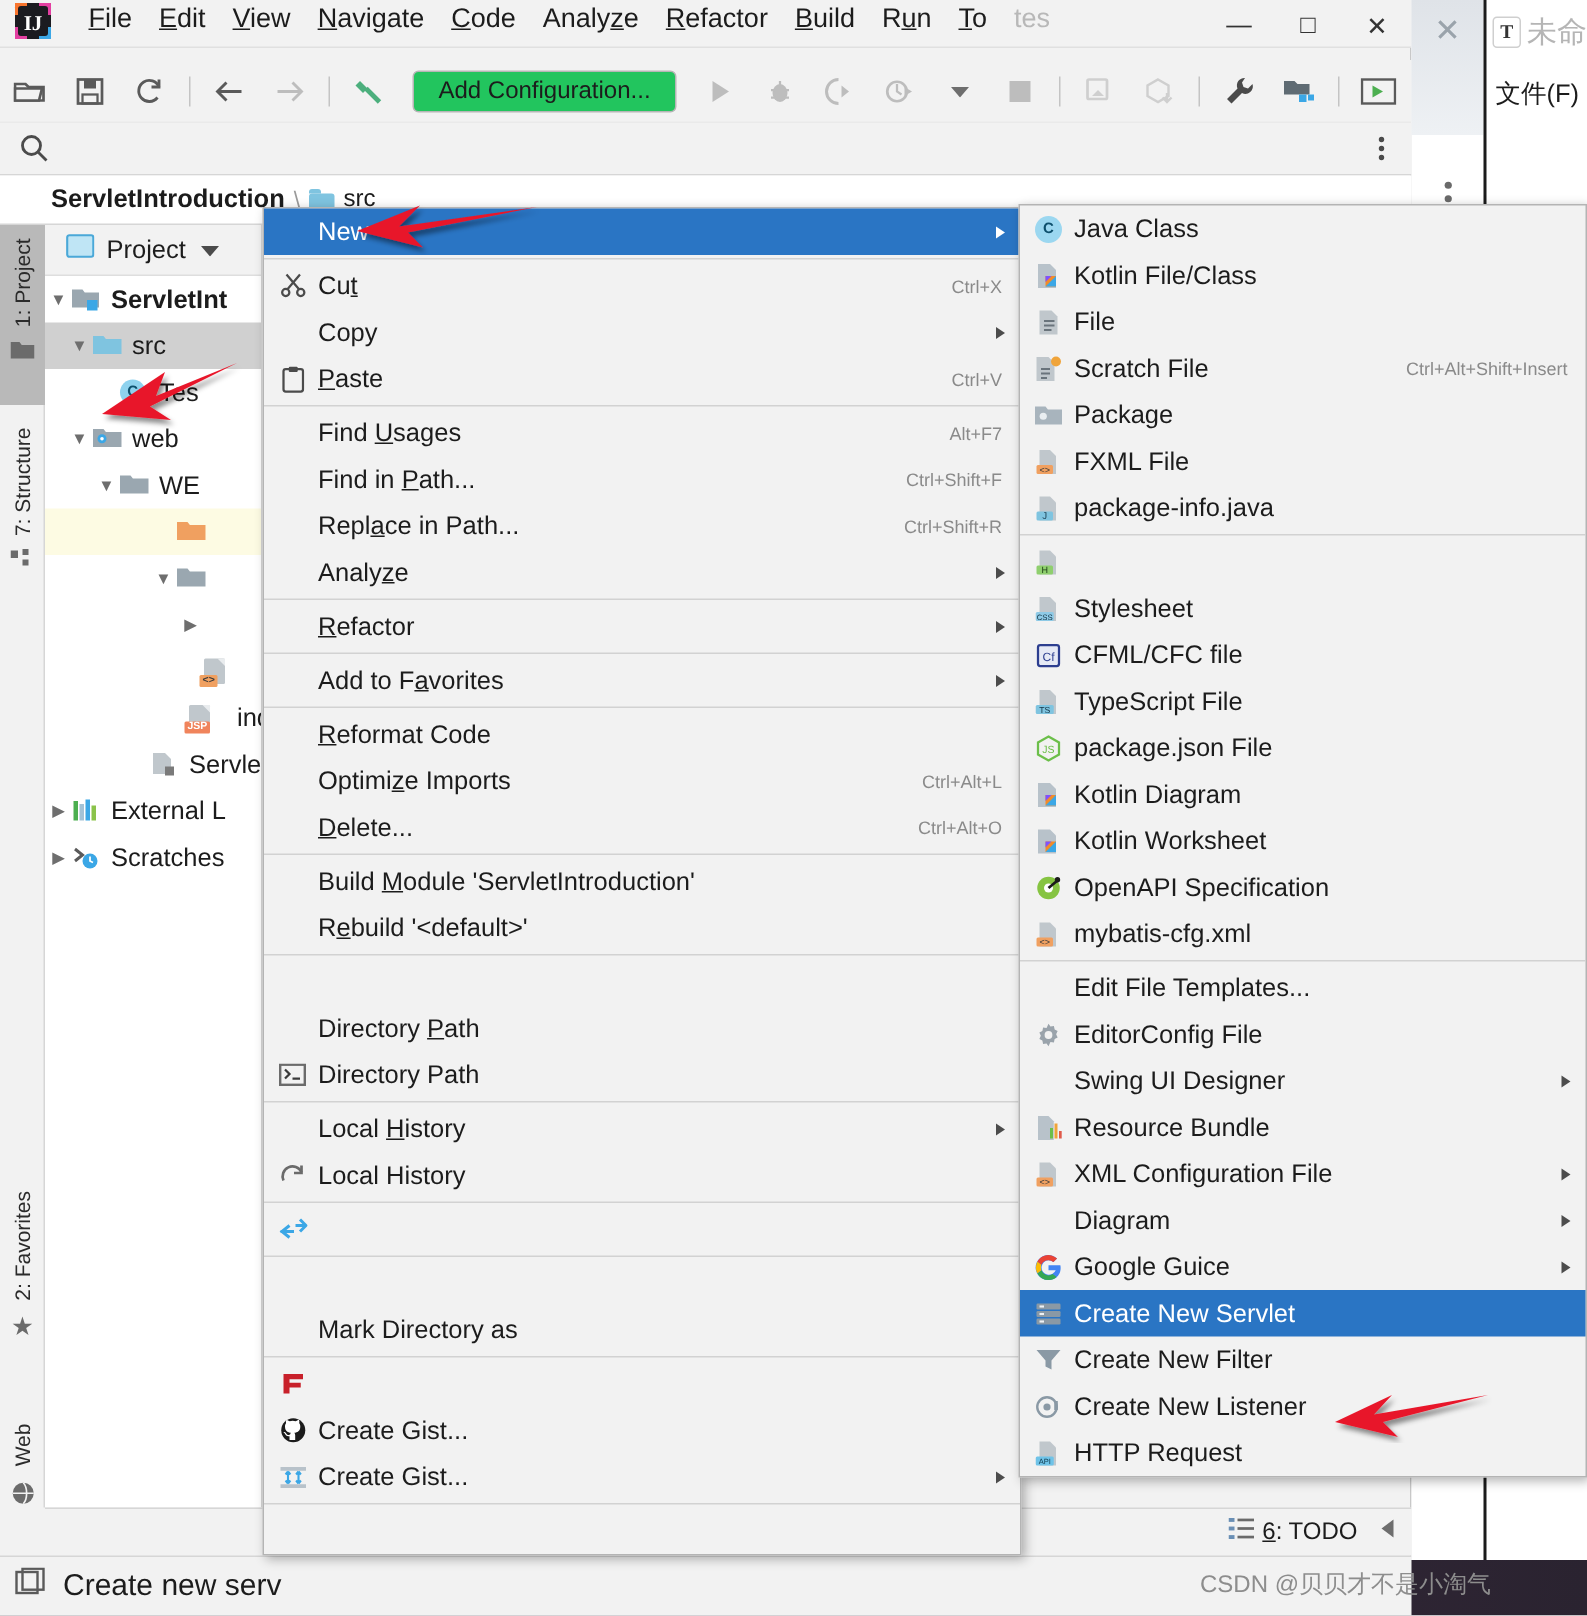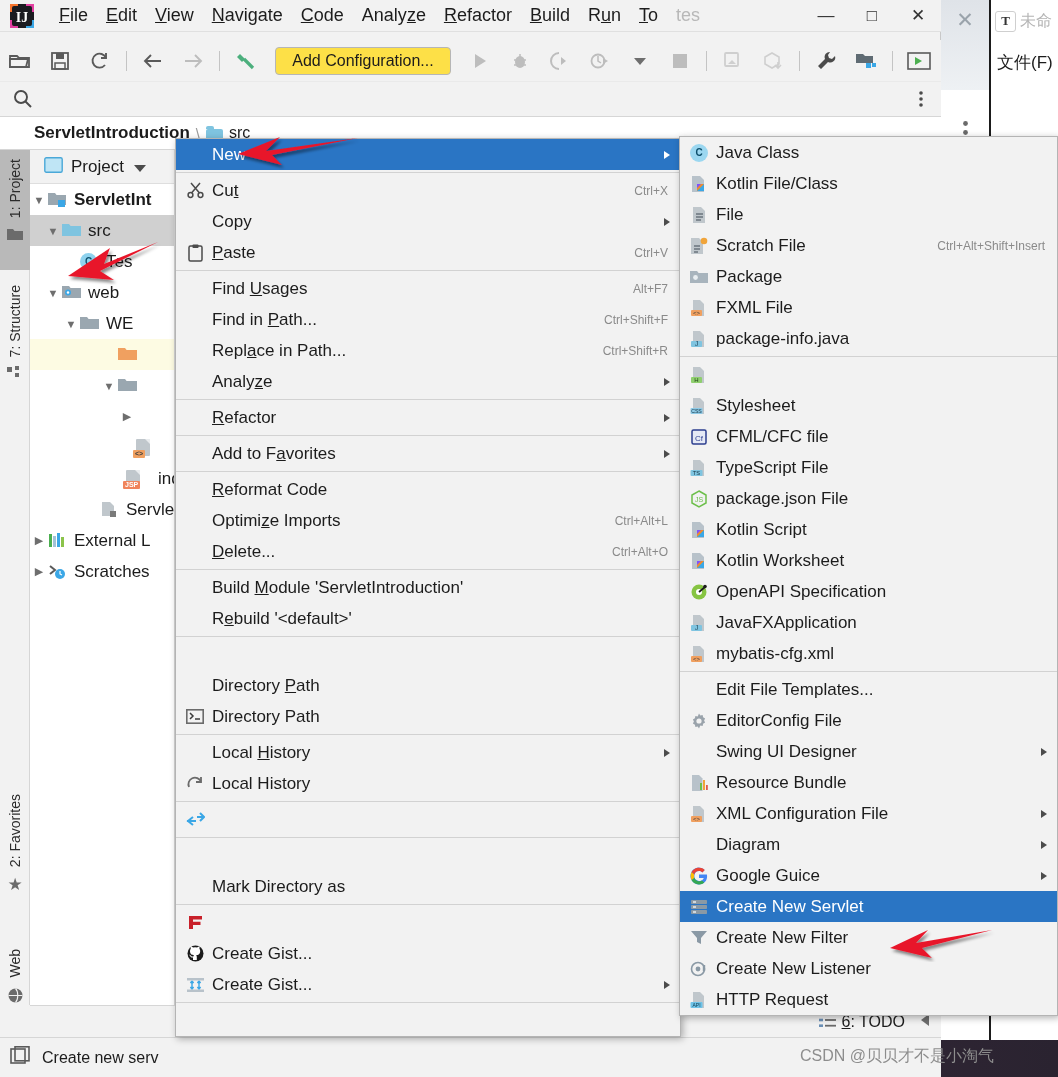--- a/index.html
+++ b/index.html
@@ -22,21 +22,21 @@
     width: 941px; height: 1040px;
     background: #f2f2f2;
     border-right: 1px solid #c8c8c8;
   }
 
   
   #menubar {
     position: absolute; left: 0; top: 0;
     width: 941px; height: 32px;
     background: #f2f2f2;
-    display: flex; align-items: center;
+    display: flex; align-items: flex-start;
     border-bottom: 1px solid #e0e0e0;
   }
   #app-logo {
     width: 28px; height: 28px; margin-left: 8px; margin-right: 14px;
     position: relative; flex: 0 0 auto;
   }
   .menu-item {
     font-size: 18px; color: #1c1c1c; padding: 2px 9px;
     white-space: nowrap; cursor: default;
   }
@@ -60,21 +60,21 @@
   }
   .tb-icon {
     width: 30px; height: 30px; margin: 0 5px;
     display: flex; align-items: center; justify-content: center;
     color: #5a5a5a;
   }
   .tb-sep {
     width: 1px; height: 20px; background: #c4c4c4; margin: 0 6px;
   }
   #add-config {
-    height: 28px; min-width: 176px; background: #fde047;
+    height: 28px; min-width: 176px; background: #22c55e;
     border: 1px solid #b6b6b6; border-radius: 4px;
     display: flex; align-items: center; justify-content: center;
     font-size: 16px; color: #1c1c1c; margin: 0 9px; padding: 0 10px; text-align: center;
   }
 
   
   #searchrow {
     position: absolute; left: 0; top: 82px;
     width: 941px; height: 35px;
     background: #f2f2f2; display: flex; align-items: center;
@@ -138,21 +138,21 @@
     width: 911px; height: 32px; background: #f2f2f2;
     display: flex; align-items: center;
     border-top: 1px solid #d6d6d6;
   }
   #status-bar {
     position: absolute; left: 0; top: 1037px;
     width: 941px; height: 40px; background: #f2f2f2;
     display: flex; align-items: center; padding-left: 10px;
     border-top: 1px solid #d6d6d6;
   }
-  .sb-text { font-size: 16px; color: #1c1c1c; margin-left: 10px; white-space: nowrap; }
+  .sb-text { font-size: 20px; color: #1c1c1c; margin-left: 10px; white-space: nowrap; }
 
   
   #right-strip {
     position: absolute; left: 941px; top: 0;
     width: 48px; height: 1040px;
     background: #ffffff;
   }
   #right-strip-top {
     width: 48px; height: 90px;
     background: linear-gradient(#dfe3e8, #eef1f4);
@@ -168,21 +168,21 @@
     height: 42px; display: flex; align-items: center;
     padding-left: 4px; gap: 4px;
   }
   .t-badge {
     width: 21px; height: 21px; border: 1px solid #cfcfcf;
     border-radius: 3px; background: #fff;
     display: flex; align-items: center; justify-content: center;
     font-size: 13px; font-weight: bold; color: #333; font-family: "Liberation Serif", serif;
   }
   #right-app-doc {
-    font-size: 16px; color: #b5b5b5; white-space: nowrap;
+    font-size: 20px; color: #b5b5b5; white-space: nowrap;
   }
   #right-app-menu {
     height: 40px; display: flex; align-items: center;
     padding-left: 6px; font-size: 17px; color: #1c1c1c; white-space: nowrap;
   }
 
   
   #desktop {
     position: absolute; left: 0; top: 1040px;
     width: 1058px; height: 37px;
@@ -1003,21 +1003,21 @@
 
     <div class="mrow">
       <span class="micon">
         <svg width="18" height="18" viewBox="0 0 18 18">
             <path d="M2 1h8l4 4v12H2z" fill="#b8c2ca"></path>
             <path d="M7 9h7v7H7z" fill="#f28b2a"></path>
             <path d="M7 16l7-7v7z" fill="#3ba7e6"></path>
             <path d="M7 9l4 0-4 4z" fill="#7f52ff"></path>
           </svg>
       </span>
-      <span class="mlabel">Kotlin Script</span>
+      <span class="mlabel">Kotlin Diagram</span>
     </div>
 
     <div class="mrow">
       <span class="micon">
         <svg width="18" height="18" viewBox="0 0 18 18">
             <path d="M2 1h8l4 4v12H2z" fill="#b8c2ca"></path>
             <path d="M7 9h7v7H7z" fill="#f28b2a"></path>
             <path d="M7 16l7-7v7z" fill="#3ba7e6"></path>
             <path d="M7 9l4 0-4 4z" fill="#7f52ff"></path>
           </svg>
@@ -1030,30 +1030,20 @@
         <svg width="18" height="18" viewBox="0 0 18 18">
             <circle cx="9" cy="9" r="7.5" fill="#86c442"></circle>
             <circle cx="9" cy="9" r="3" fill="#ffffff"></circle>
             <path d="M9 9L15 4" stroke="#1b1b1b" stroke-width="1.8"></path>
             <circle cx="15" cy="3.5" r="1.8" fill="#1b1b1b"></circle>
           </svg>
       </span>
       <span class="mlabel">OpenAPI Specification</span>
     </div>
 
-    <div class="mrow">
-      <span class="micon">
-        <svg width="18" height="18" viewBox="0 0 18 18">
-            <path d="M3 1h7l4 4v12H3z" fill="#c0c7cc"></path>
-            <rect x="1" y="11" width="11" height="6" rx="1" fill="#7fc4e0"></rect>
-            <text x="6.5" y="16.2" font-size="6.5" fill="#1c3f52" text-anchor="middle" font-family="Liberation Sans, sans-serif">J</text>
-          </svg>
-      </span>
-      <span class="mlabel">JavaFXApplication</span>
-    </div>
 
     <div class="mrow">
       <span class="micon">
         <svg width="18" height="18" viewBox="0 0 18 18">
             <path d="M3 1h7l4 4v12H3z" fill="#c0c7cc"></path>
             <rect x="1" y="11" width="11" height="6" rx="1" fill="#f0a060"></rect>
             <text x="6.5" y="16" font-size="6" fill="#3a3a3a" text-anchor="middle" font-family="Liberation Sans, sans-serif">&lt;&gt;</text>
           </svg>
       </span>
       <span class="mlabel">mybatis-cfg.xml</span>

